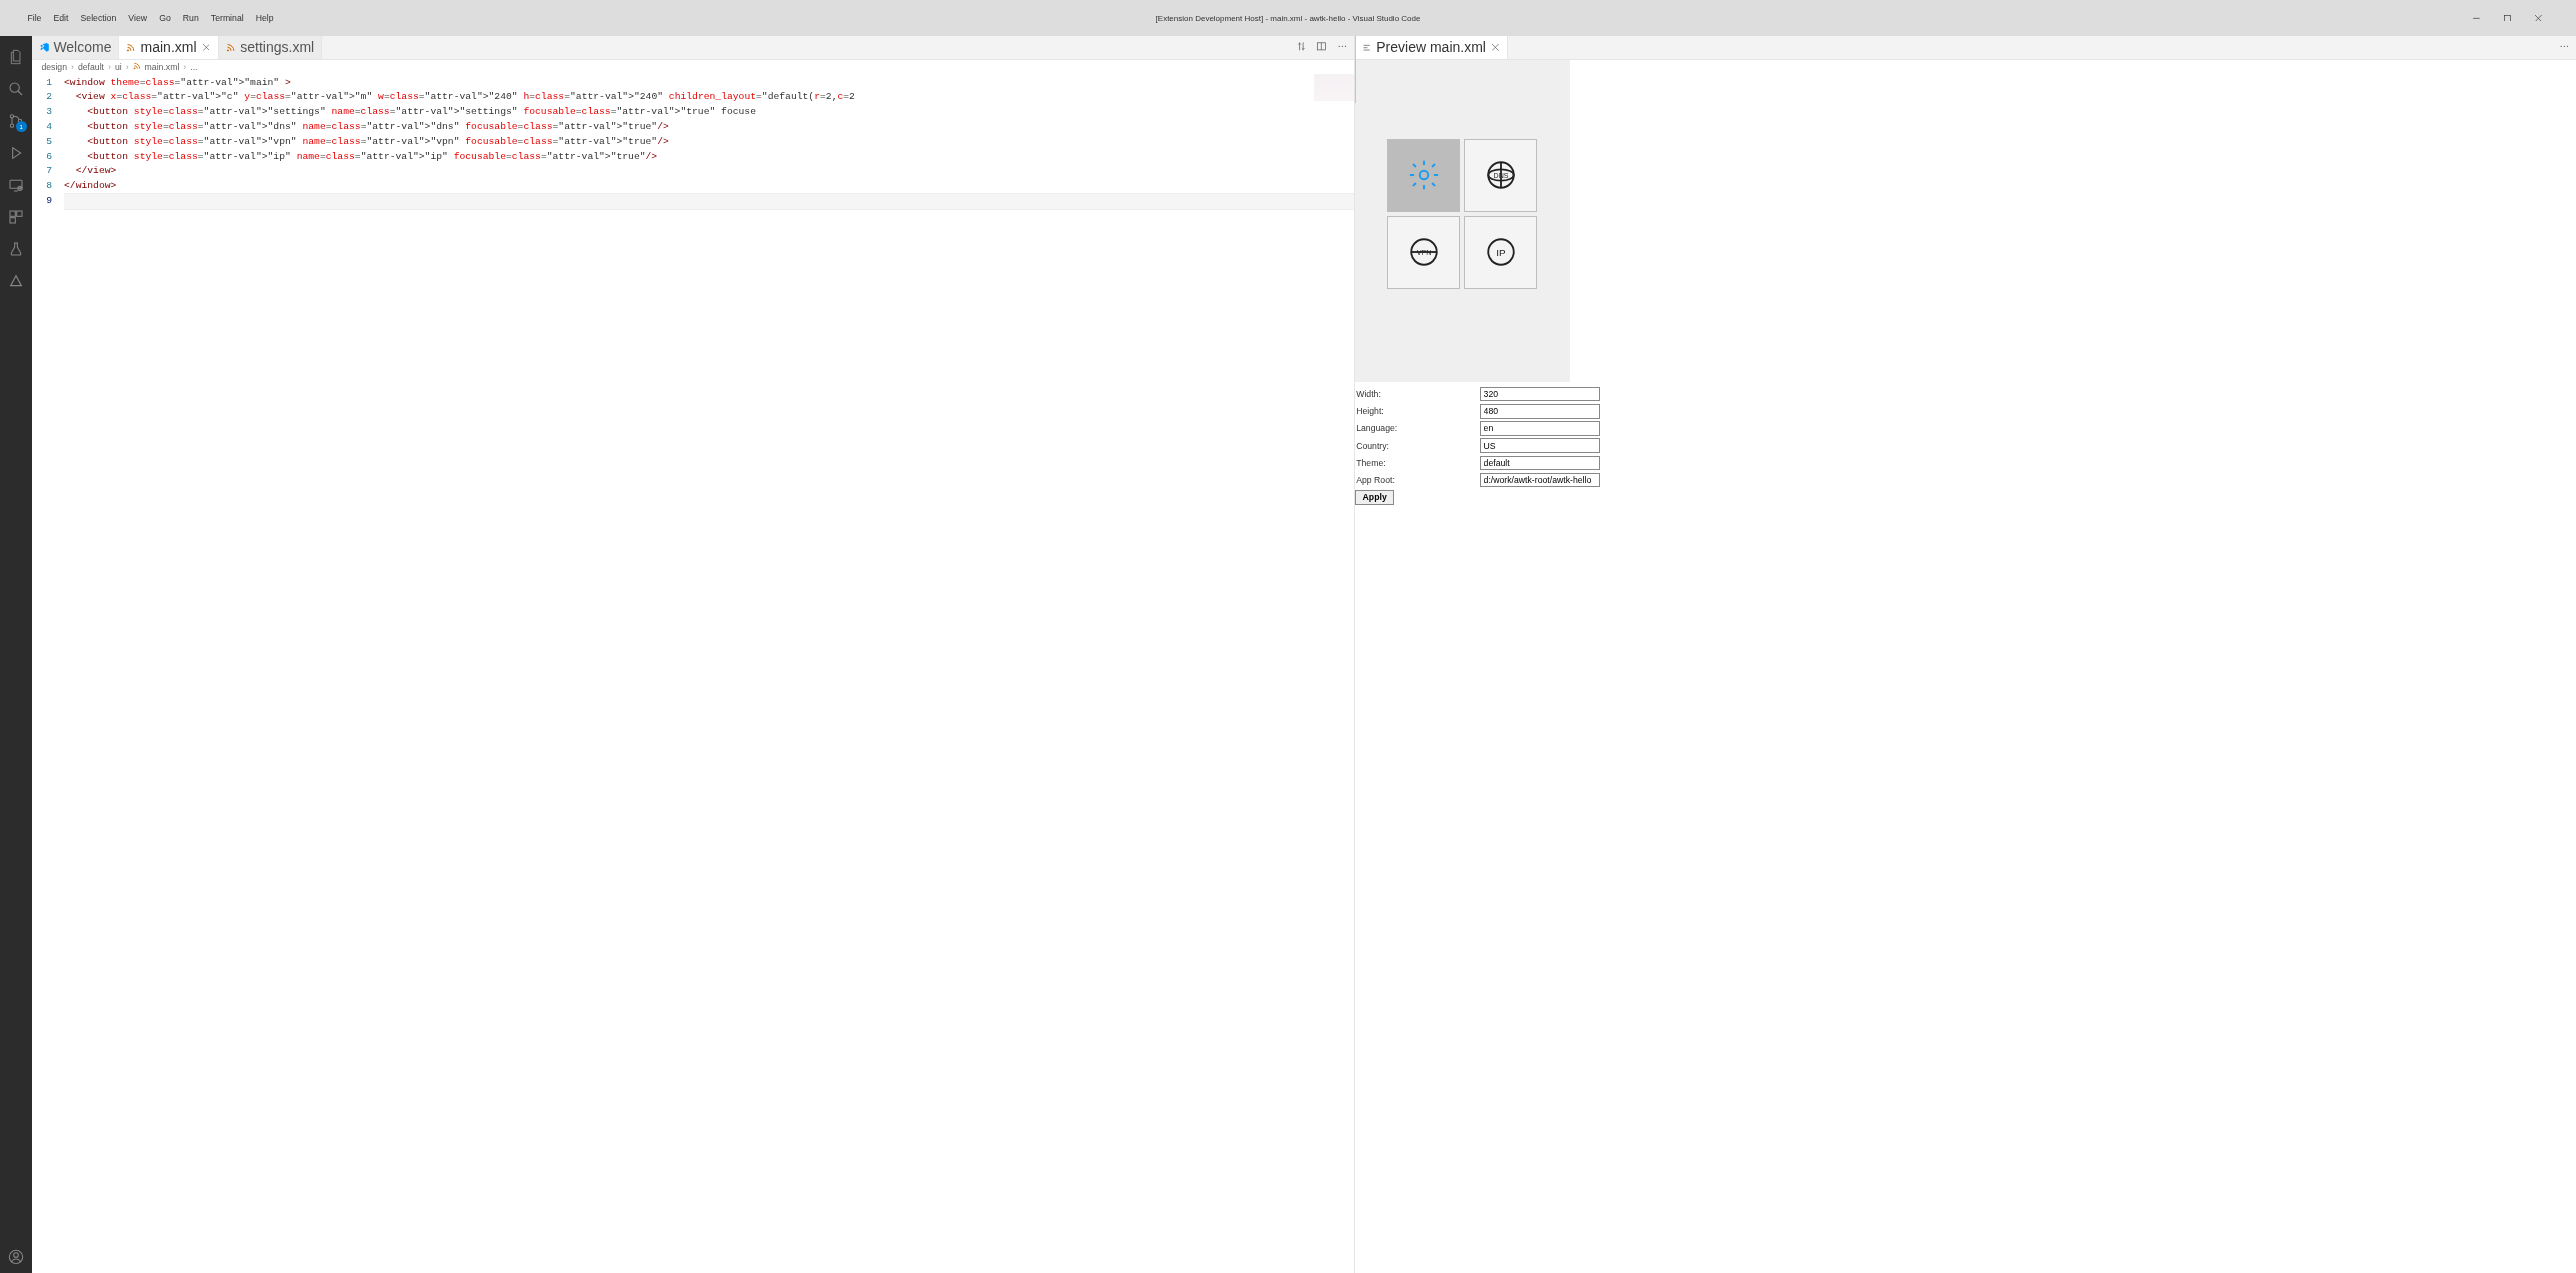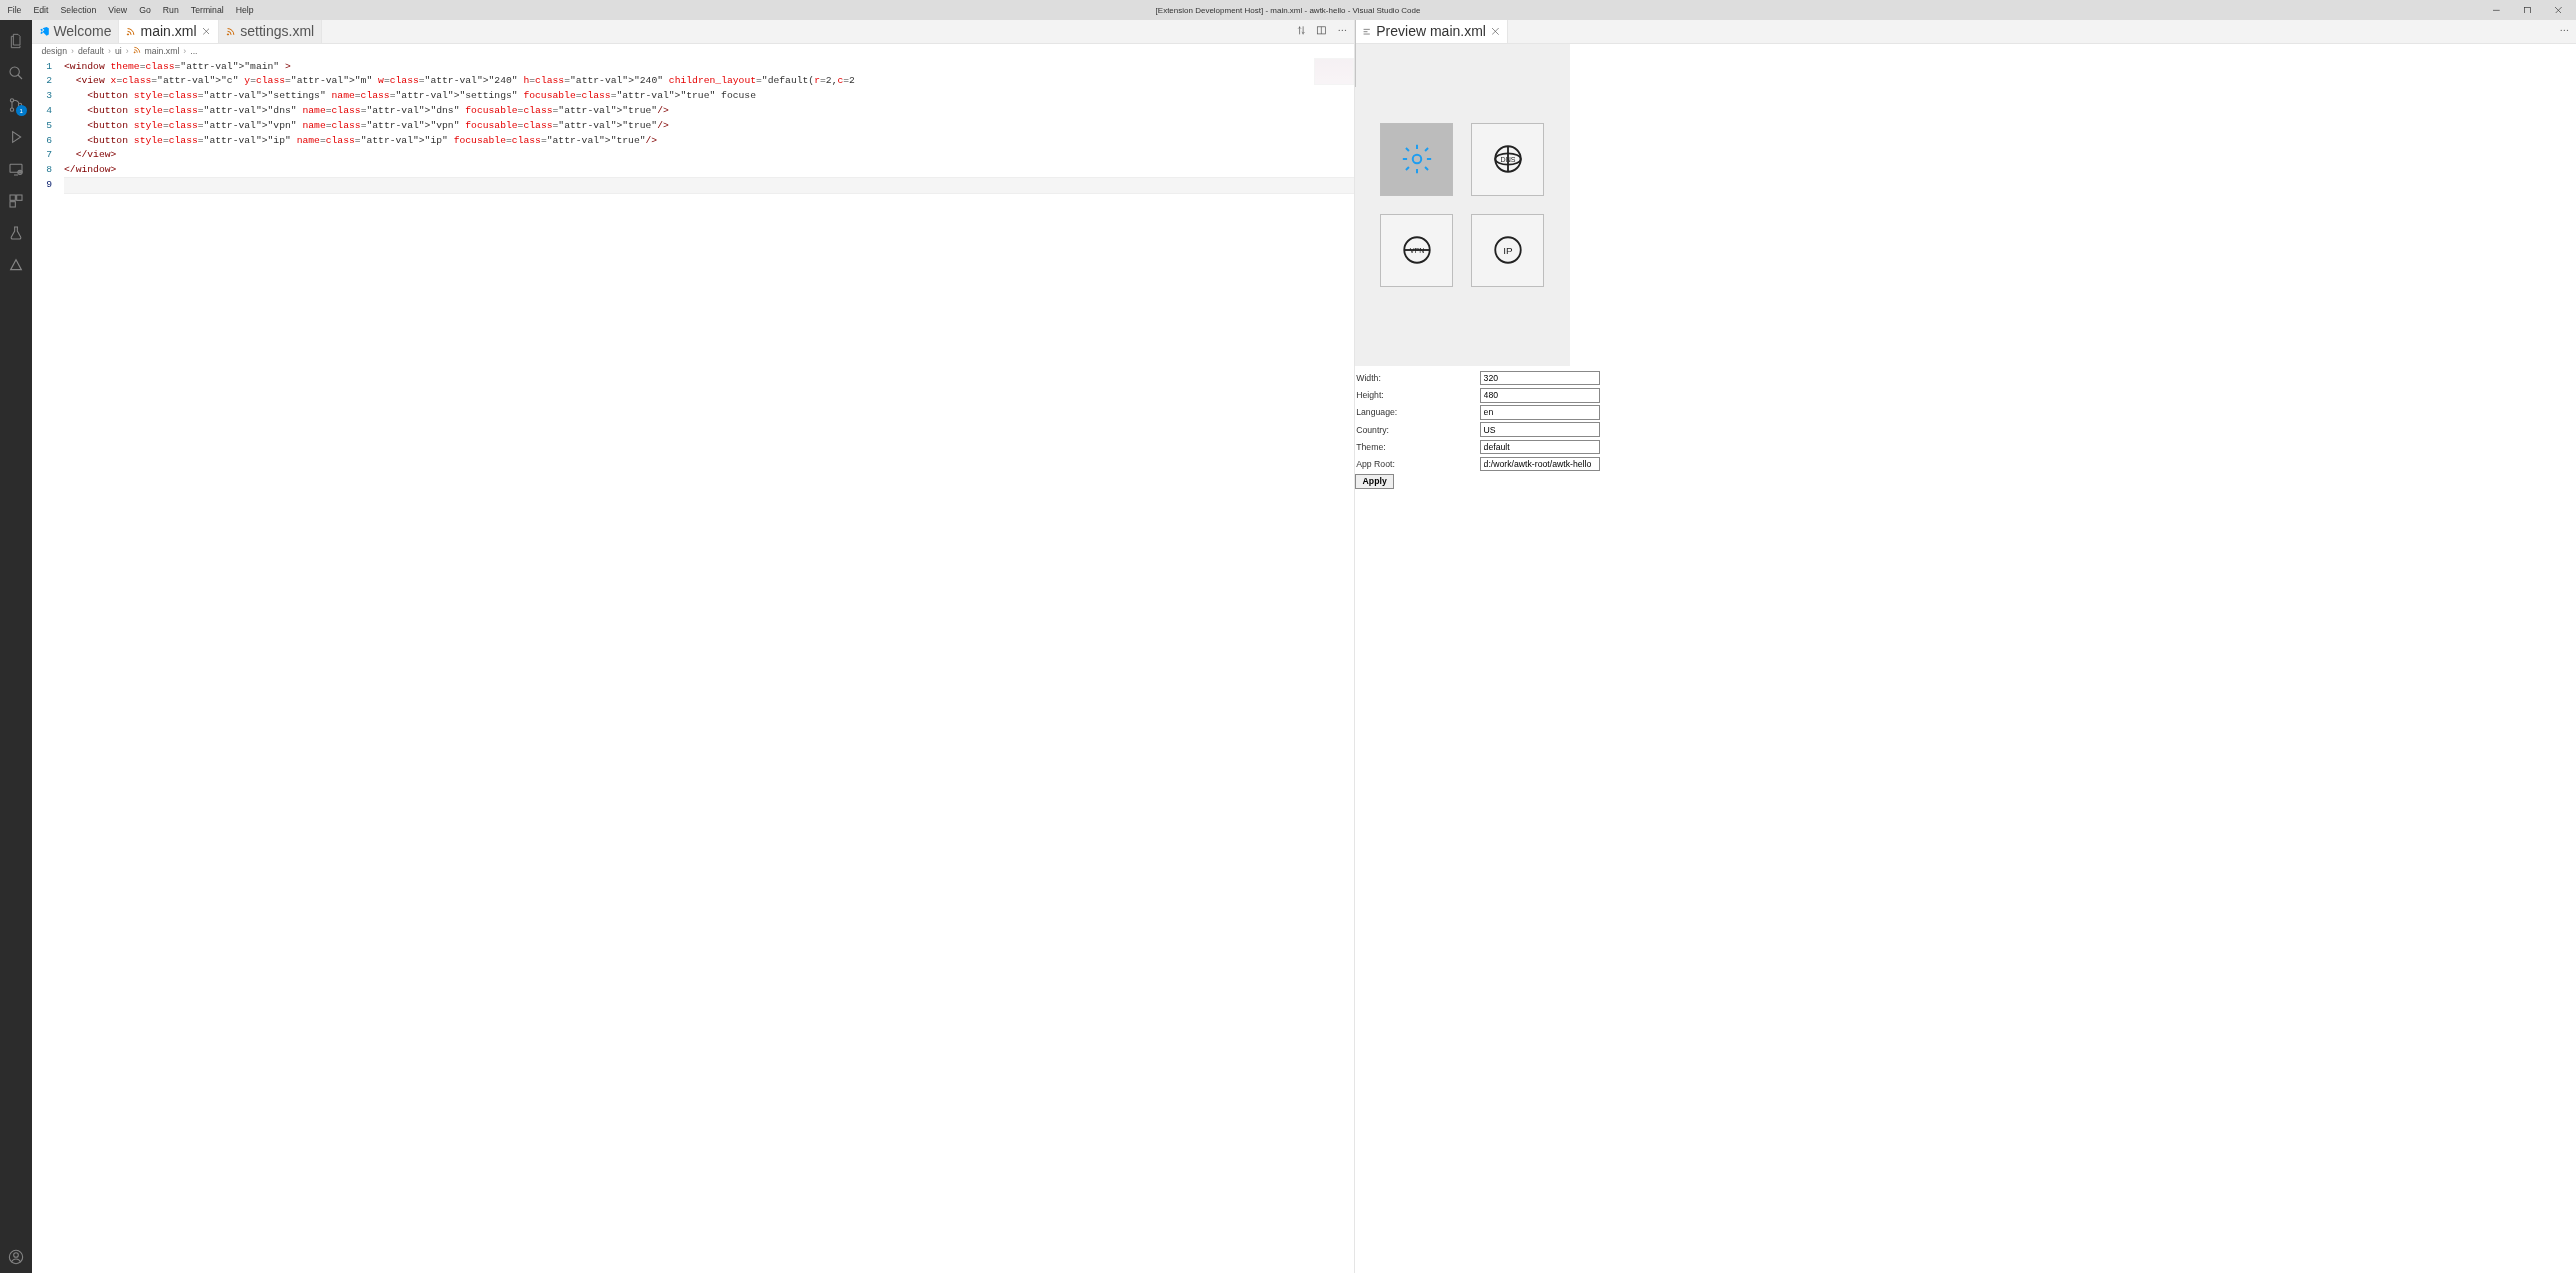--- a/index.html
+++ b/index.html
@@ -8,25 +8,25 @@
   font-size: 8.7px;
   color: #333;
   background: #fff;
   overflow: hidden;
   width: 100vw;
   height: 100vh;
   display: flex;
   flex-direction: column;
 }
 .titlebar {
-  height: 20px;
+  height: 36px;
   background: #dddddd;
   display: flex;
   align-items: center;
-  padding: 0 2px;
+  padding: 0 22px;
   position: relative;
 }
 .titlebar-menu { display: flex; gap: 1.3px; }
 .titlebar-menu-item {
   padding: 2.7px 5.4px;
   cursor: pointer;
   color: #333;
 }
 .titlebar-title {
   position: absolute;
@@ -227,21 +227,21 @@
   margin: 0;
   display: flex;
   align-items: flex-start;
   justify-content: center;
 }
 .preview-grid {
   margin-top: 79px;
   display: grid;
   grid-template-columns: repeat(2, 73px);
   grid-template-rows: repeat(2, 73px);
-  gap: 18px;
+  gap: 4px;
 }
 .pv-btn {
   background: #f4f4f4;
   border: 0.7px solid #bdbdbd;
   display: flex;
   align-items: center;
   justify-content: center;
 }
 .pv-btn.focused { background: #bcbcbc; }
 

